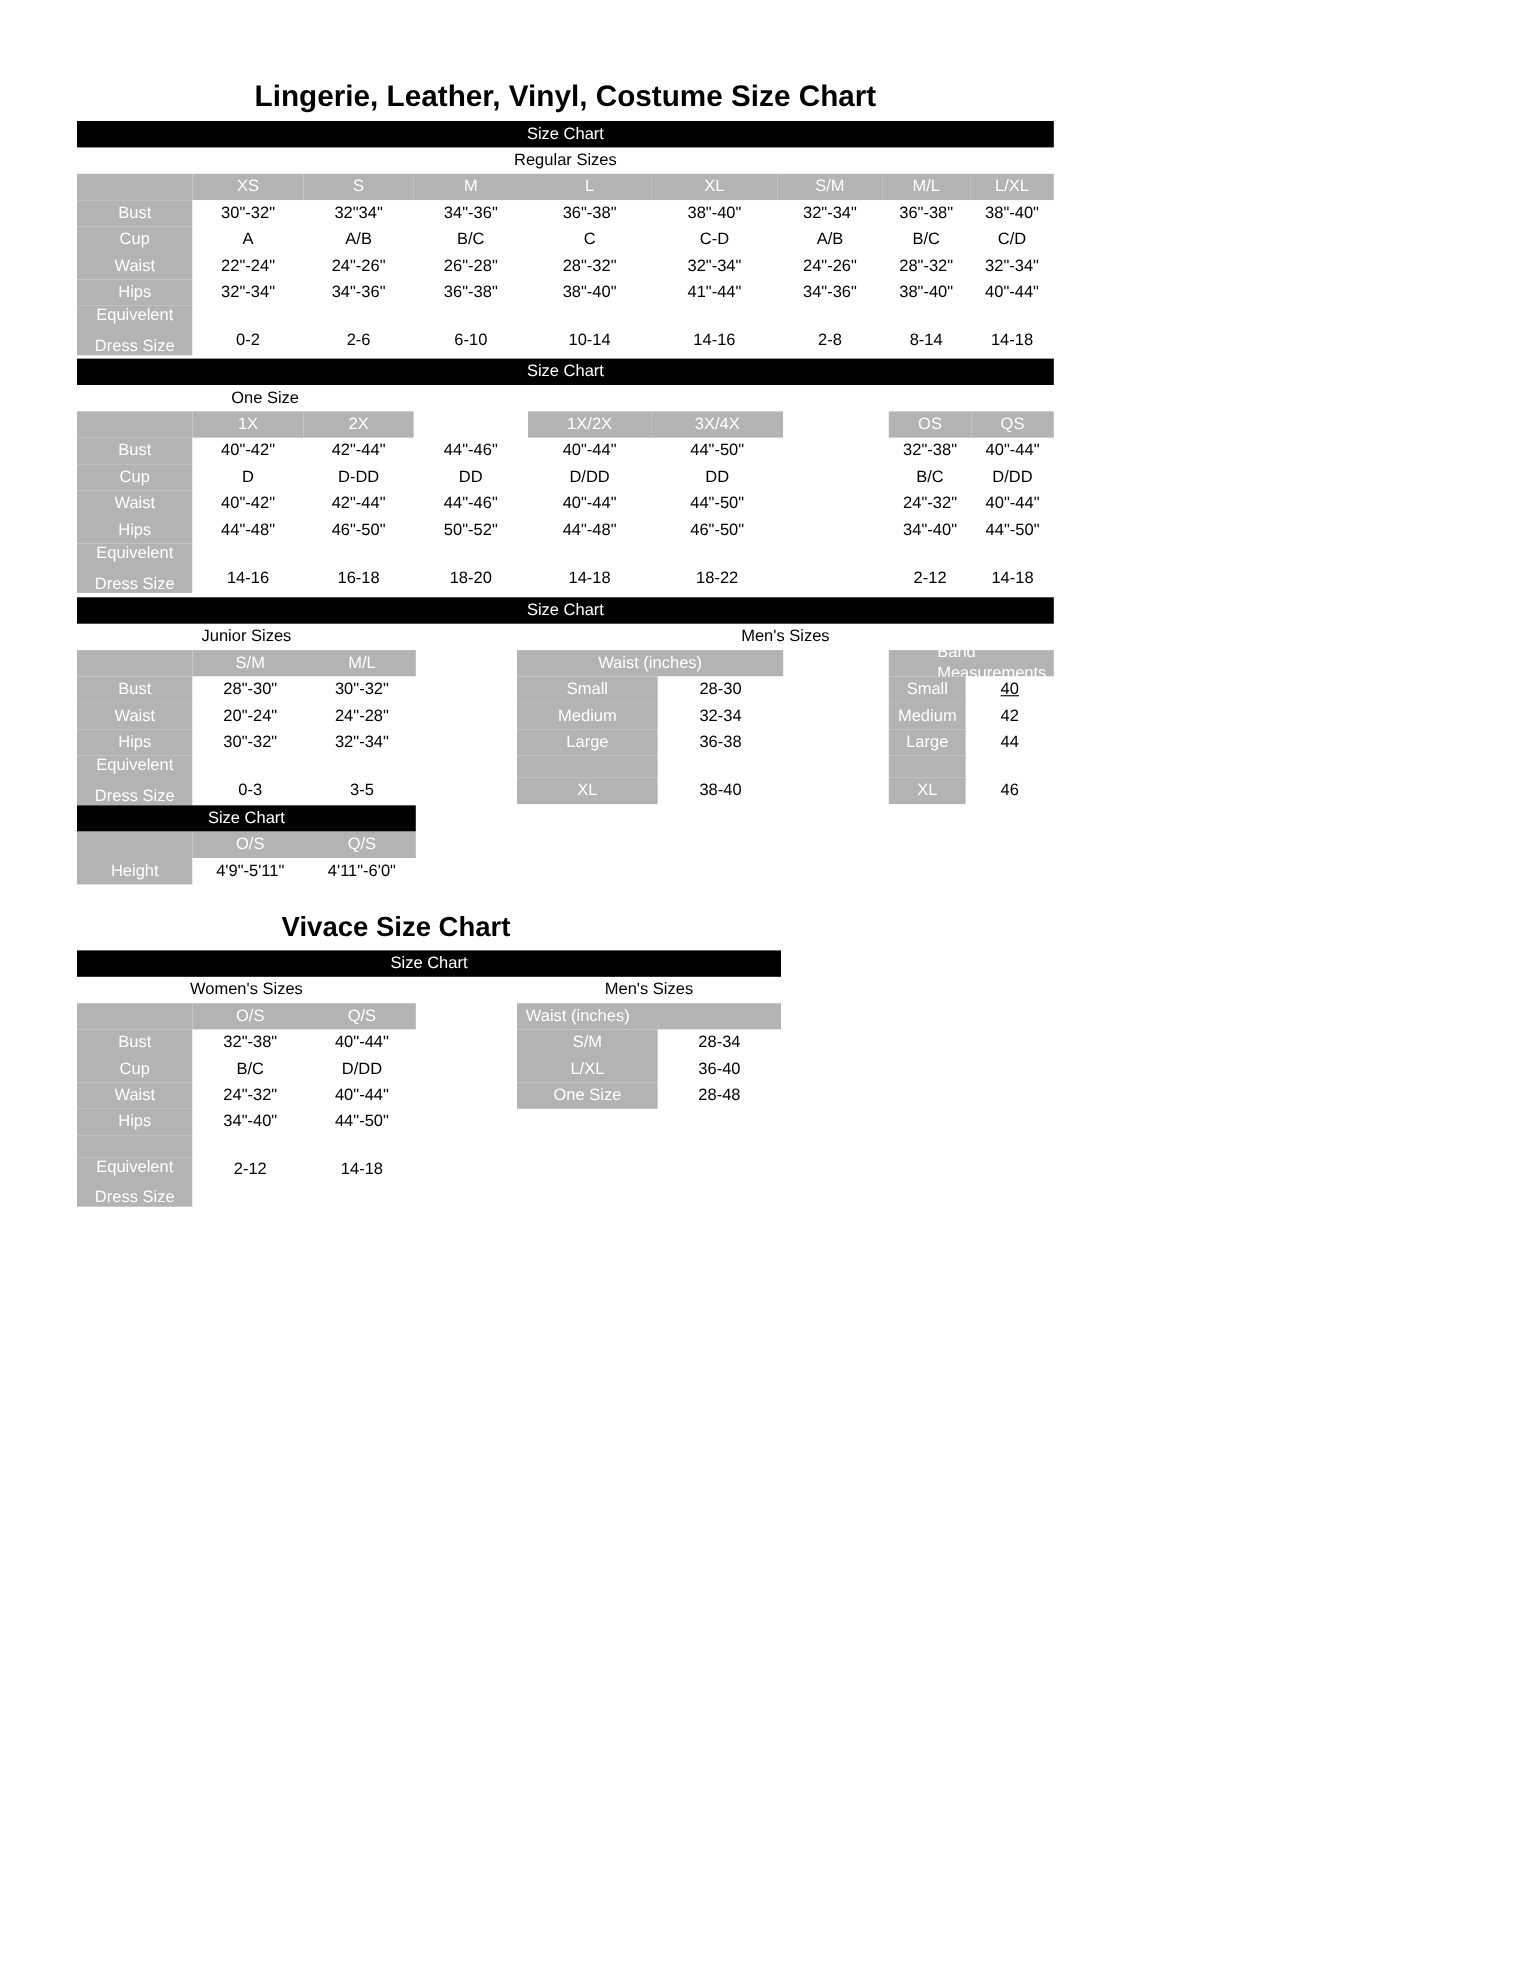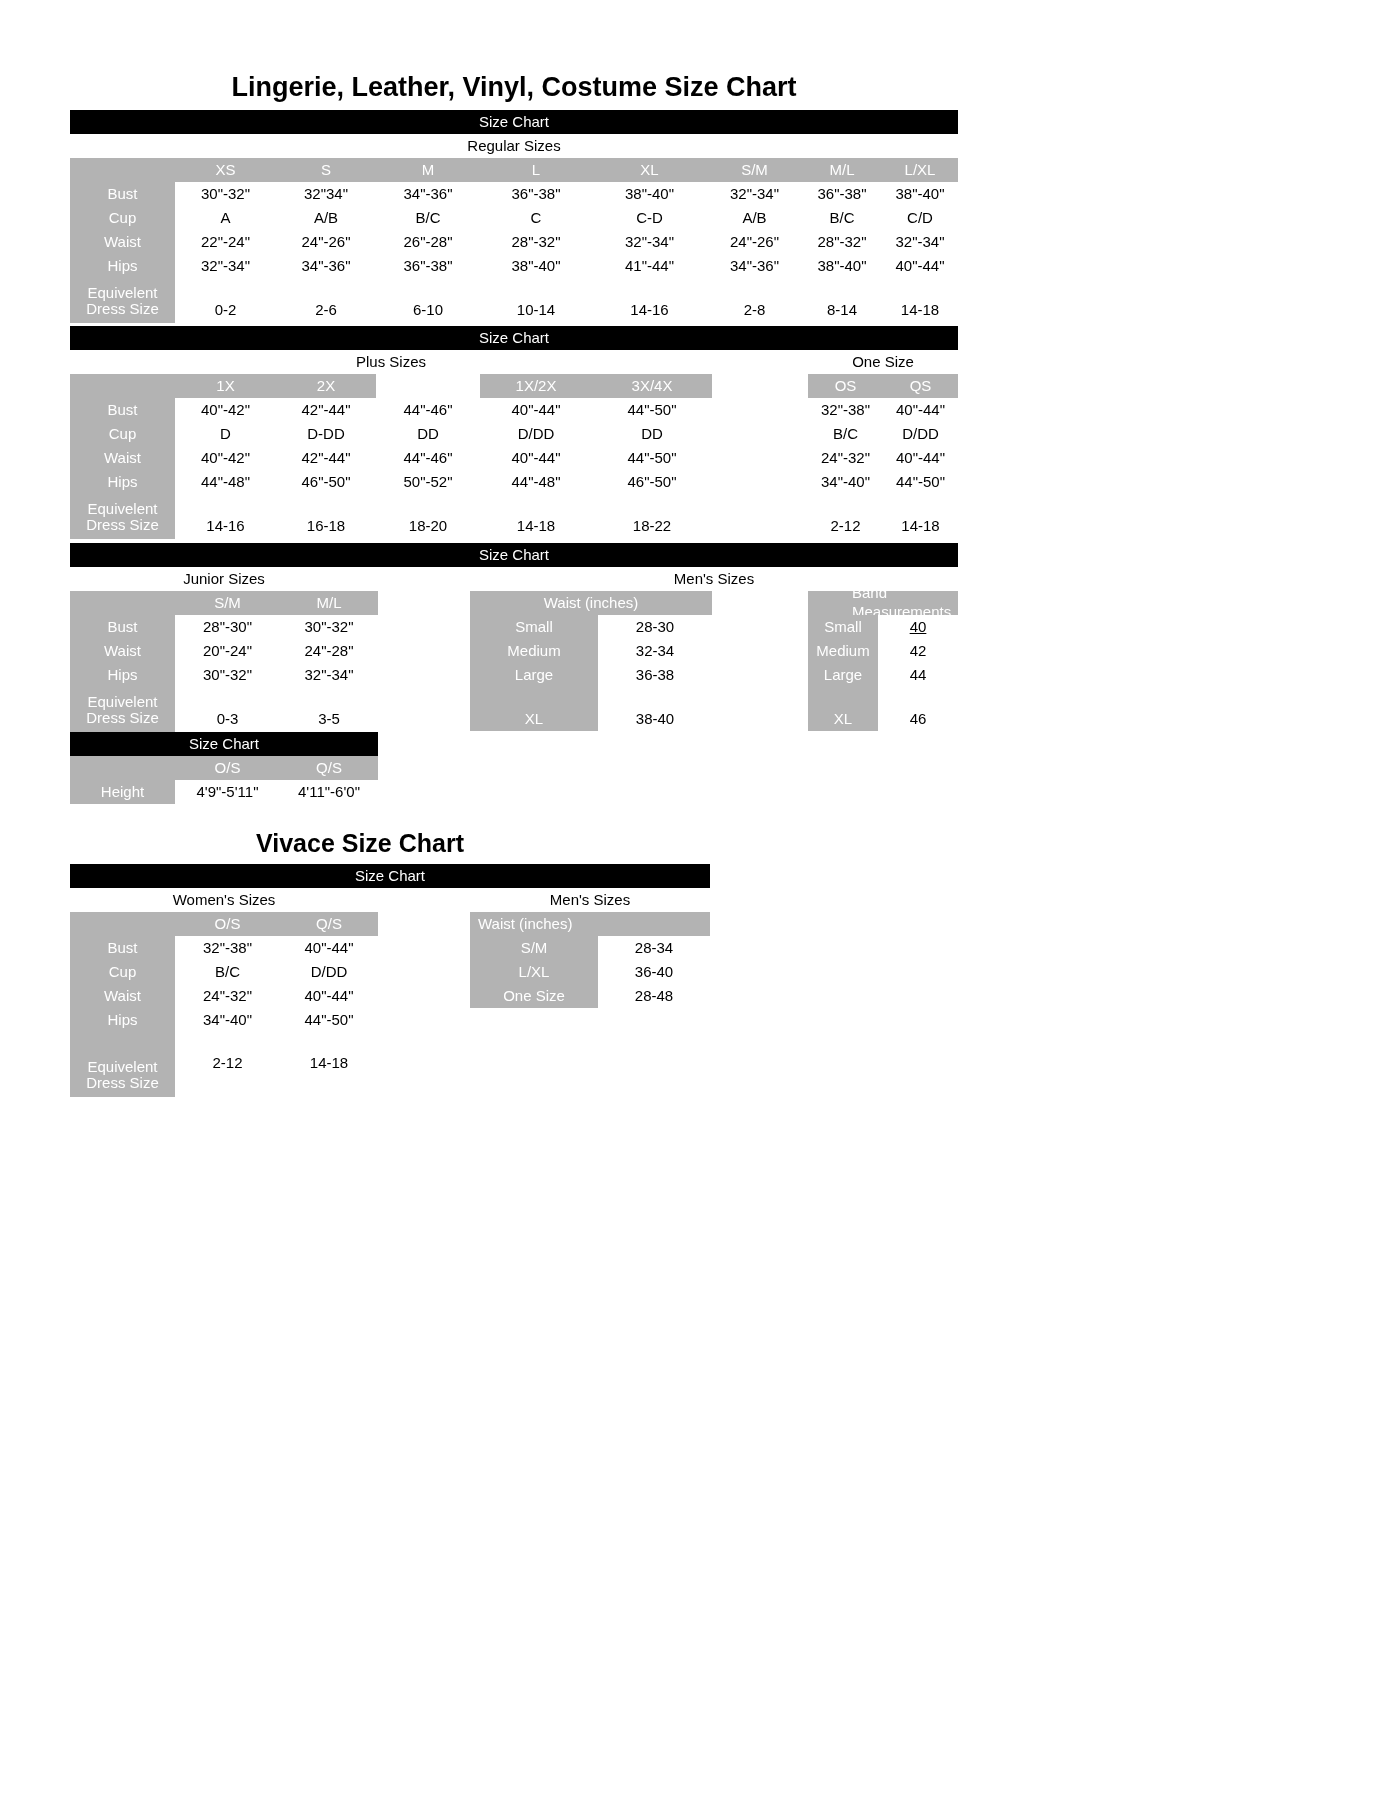--- a/index.html
+++ b/index.html
@@ -17,21 +17,21 @@
   .flexrow{display:flex}
   .mt3{margin-top:3px}.mt4{margin-top:4px}
   .trow{display:flex;height:24px}
   .tall{height:45px}
   .spacerrow{height:20px}
   .cell{display:flex;align-items:center;justify-content:center;font-size:15px;flex:0 0 auto;line-height:1.25}
   .head{background:var(--head-bg,#b3b3b3);color:#fff}
   .rlabel{background:var(--head-bg,#b3b3b3);color:#fff;text-align:center}
   .data{background:#fff;color:#000}
   .gap{background:#fff}
-  .tall .rlabel{line-height:16px}
+  .tall .rlabel{line-height:28px}
   .tall .data{align-items:flex-end;padding-bottom:3px}
   .tall.vtop .data{align-items:flex-start;padding-top:2px}
   .mergehead{justify-content:center}
   .leftalign{justify-content:flex-start;padding-left:8px}
   .sp92{width:92px;flex:0 0 auto}.sp96{width:96px;flex:0 0 auto}
 </style>
 </head>
 <body>
 
 <div class="sheet">
@@ -105,21 +105,20 @@
           <div class="cell data" style="width: 112px;">10-14</div>
           <div class="cell data" style="width: 115px;">14-16</div>
           <div class="cell data" style="width: 95px;">2-8</div>
           <div class="cell data" style="width: 80px;">8-14</div>
           <div class="cell data" style="width: 76px;">14-18</div>
         </div>
       </div>
 
     <div class="bar w888 mt3">Size Chart</div>
     <div class="flexrow w888">
-      <div class="slabel" style="width:642px">Plus Sizes</div>
       <div style="width:96px"></div>
       <div class="slabel" style="width:150px">One Size</div>
     </div>
     <div>
         <div class="trow">
           <div class="cell head" style="width: 105px;"></div>
           <div class="cell head" style="width: 101px;">1X</div>
           <div class="cell head" style="width: 100px;">2X</div>
           <div class="cell head" style="width: 104px; margin-top: 37px;">3X</div>
           <div class="cell head" style="width: 112px;">1X/2X</div>

